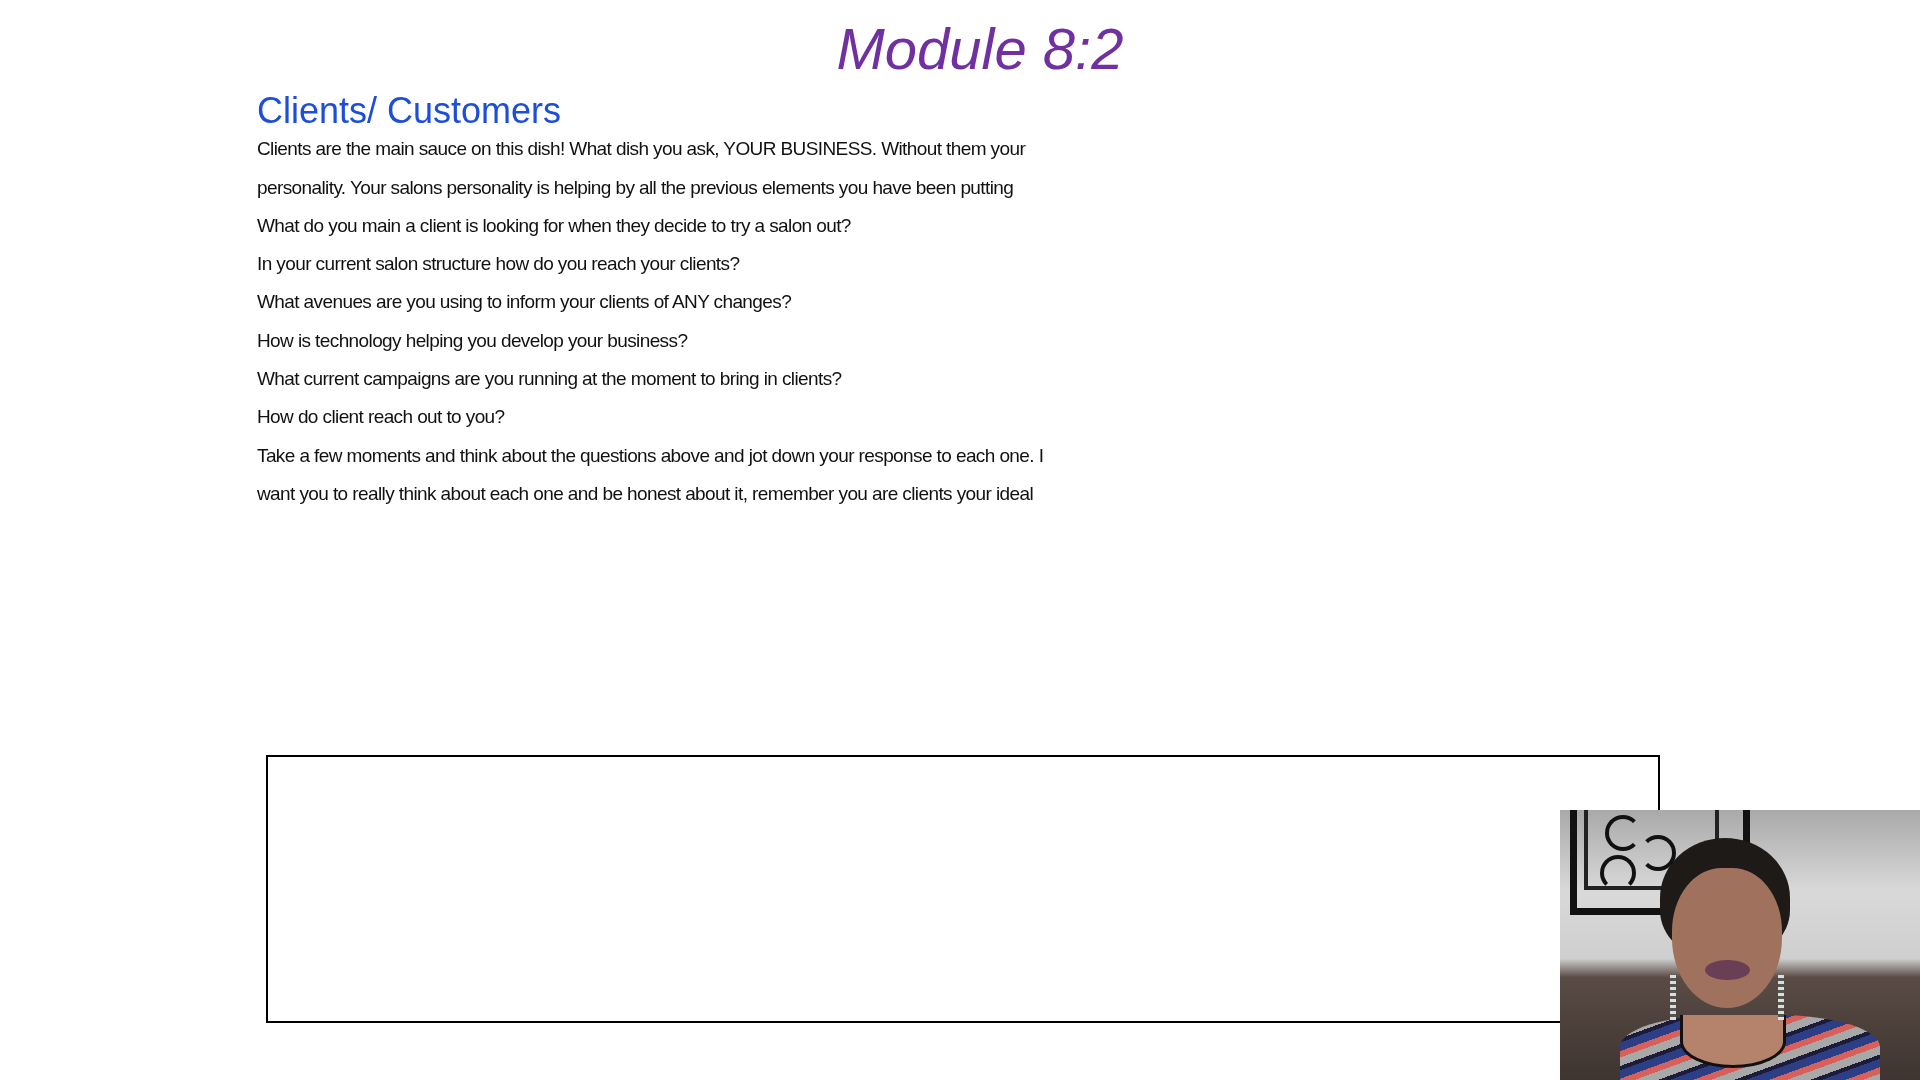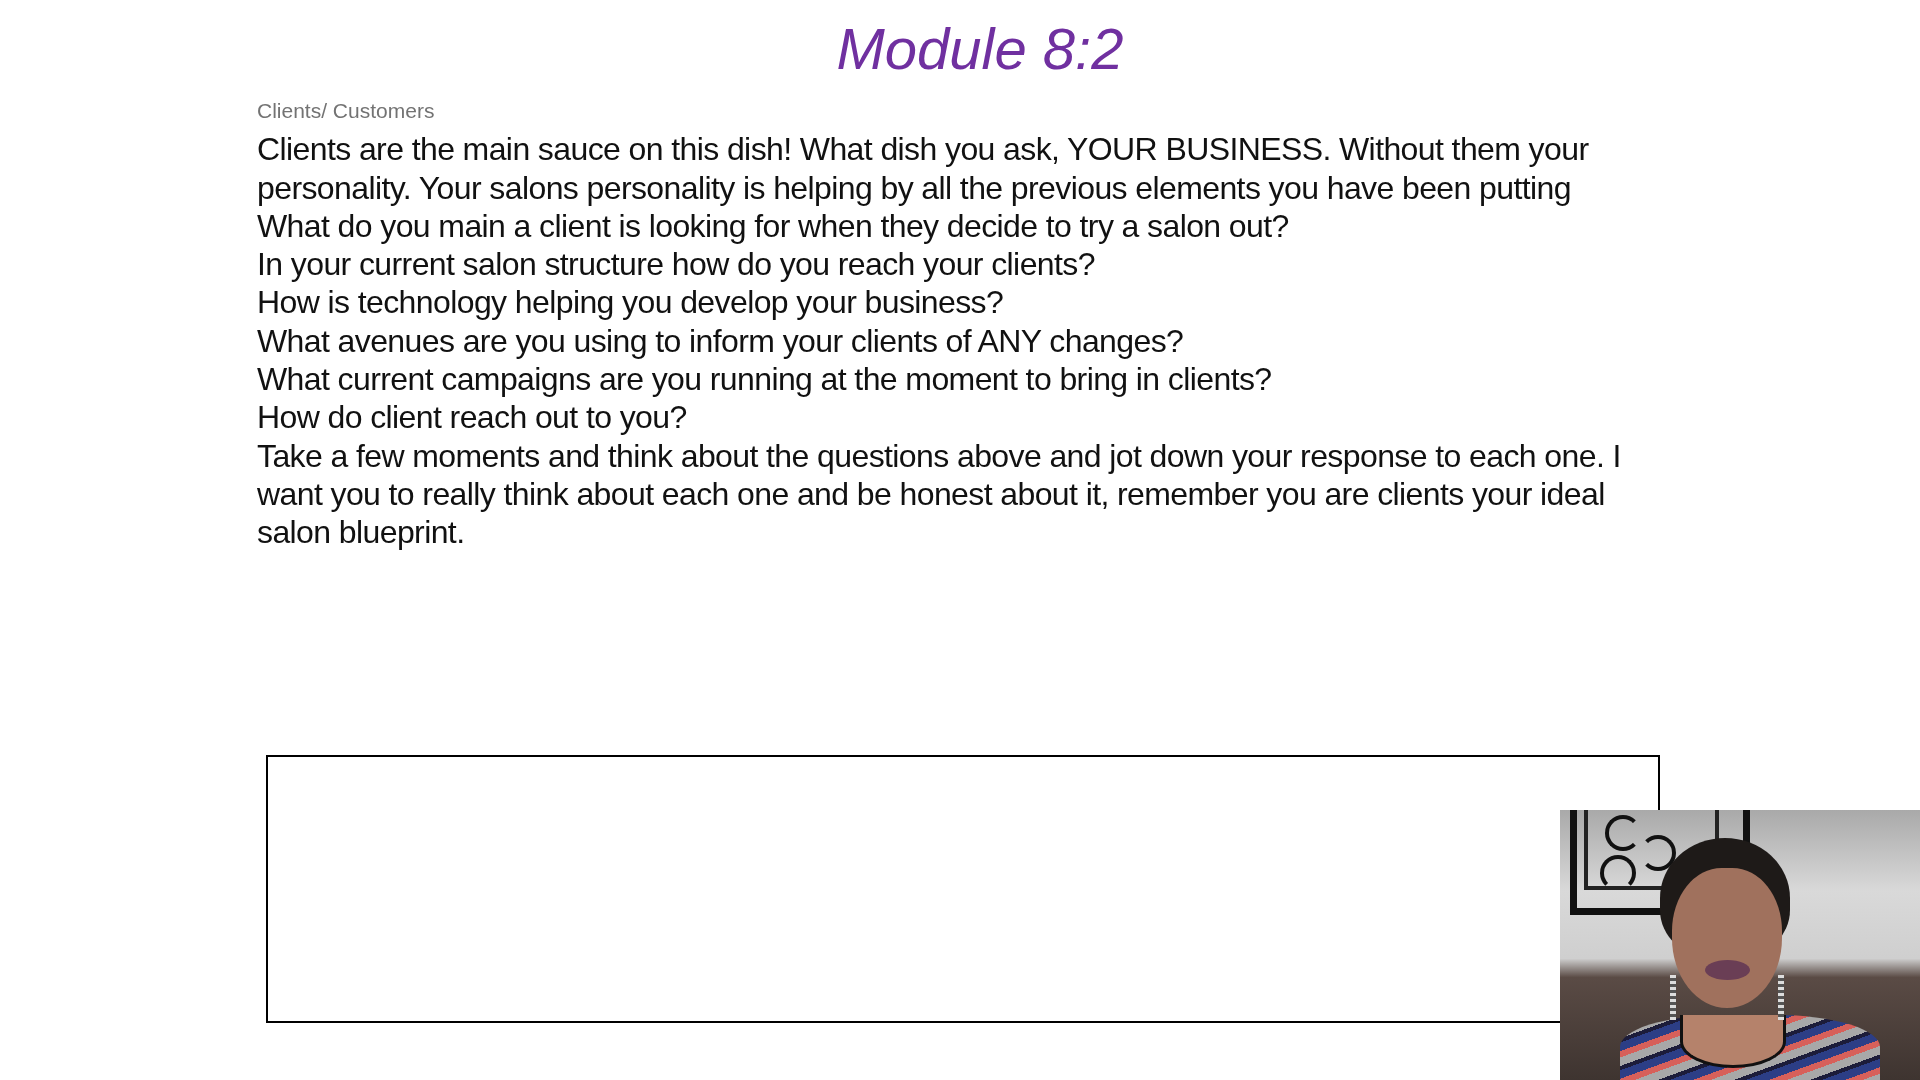--- a/index.html
+++ b/index.html
@@ -1,22 +1,22 @@
 <!DOCTYPE html>
 <html><head>
 <meta charset="utf-8">
 <style>
   html, body { margin:0; padding:0; }
   body { width:1920px; height:1080px; background:#ffffff; position:relative; overflow:hidden;
          font-family:"Liberation Sans", "DejaVu Sans", sans-serif; }
   .title { position:absolute; left:0; width:1960px; top:14px; text-align:center;
            font-size:58px; font-style:italic; color:#7030A0; line-height:70px; }
   .content { position:absolute; left:257px; top:92px; width:1400px; }
-  .subhead { color:#737373; font-size:21px; line-height:38.3px; white-space:nowrap; }
-  .line { color:#111111; font-size:32px; line-height:38.3px; white-space:nowrap; letter-spacing:-0.6px; }
+  .subhead { color:#1d4ed8; font-size:36px; line-height:38.3px; white-space:nowrap; }
+  .line { color:#111111; font-size:19px; line-height:38.3px; white-space:nowrap; letter-spacing:-0.6px; }
   .answer-box { position:absolute; left:266px; top:755px; width:1394px; height:268px;
                 border:2px solid #000; box-sizing:border-box; background:#fff; }
   .video { position:absolute; left:1560px; top:810px; width:360px; height:270px; overflow:hidden;
            background:linear-gradient(180deg,#a9a9a9 0%,#d9d9d9 30%,#cfcfcf 55%,#5a4b45 62%,#3e3430 100%); }
   .frame { position:absolute; left:10px; top:0; width:180px; height:105px; border:7px solid #111; border-top:none; box-sizing:border-box; }
   .frame-inner { position:absolute; left:24px; top:0; width:135px; height:80px; border:4px solid #222; border-top:none; box-sizing:border-box; }
   .swirl { position:absolute; width:28px; height:28px; border:4px solid #111; border-radius:50%; border-right-color:transparent; }
   .person-hair { position:absolute; left:100px; top:28px; width:130px; height:120px; border-radius:50% 50% 40% 40%; background:#1e1a18; }
   .person-face { position:absolute; left:112px; top:58px; width:110px; height:140px; border-radius:45% 45% 50% 50%; background:#a0715d; }
   .person-lips { position:absolute; left:145px; top:150px; width:45px; height:20px; border-radius:50%; background:#6a3e55; }
@@ -29,27 +29,26 @@
 <body>
 
 <div class="title">Module 8:2</div>
 
 <div class="content">
   <div class="subhead">Clients/ Customers</div>
   <div class="line">Clients are the main sauce on this dish! What dish you ask, YOUR BUSINESS. Without them your</div>
   <div class="line">personality. Your salons personality is helping by all the previous elements you have been putting</div>
   <div class="line">What do you main a client is looking for when they decide to try a salon out?</div>
   <div class="line">In your current salon structure how do you reach your clients?</div>
+  <div class="line">What avenues are you using to inform your clients of ANY changes?</div>
   <div class="line">How is technology helping you develop your business?</div>
-  <div class="line">What avenues are you using to inform your clients of ANY changes?</div>
   <div class="line">What current campaigns are you running at the moment to bring in clients?</div>
   <div class="line">How do client reach out to you?</div>
   <div class="line">Take a few moments and think about the questions above and jot down your response to each one. I</div>
   <div class="line">want you to really think about each one and be honest about it, remember you are clients your ideal</div>
-  <div class="line">salon blueprint.</div>
 </div>
 
 <div class="answer-box"></div>
 
 <div class="video">
   <div class="frame"></div>
   <div class="frame-inner"></div>
   <div class="swirl" style="left:45px;top:5px;"></div>
   <div class="swirl" style="left:80px;top:25px;transform:rotate(180deg);"></div>
   <div class="swirl" style="left:40px;top:45px;transform:rotate(90deg);"></div>

